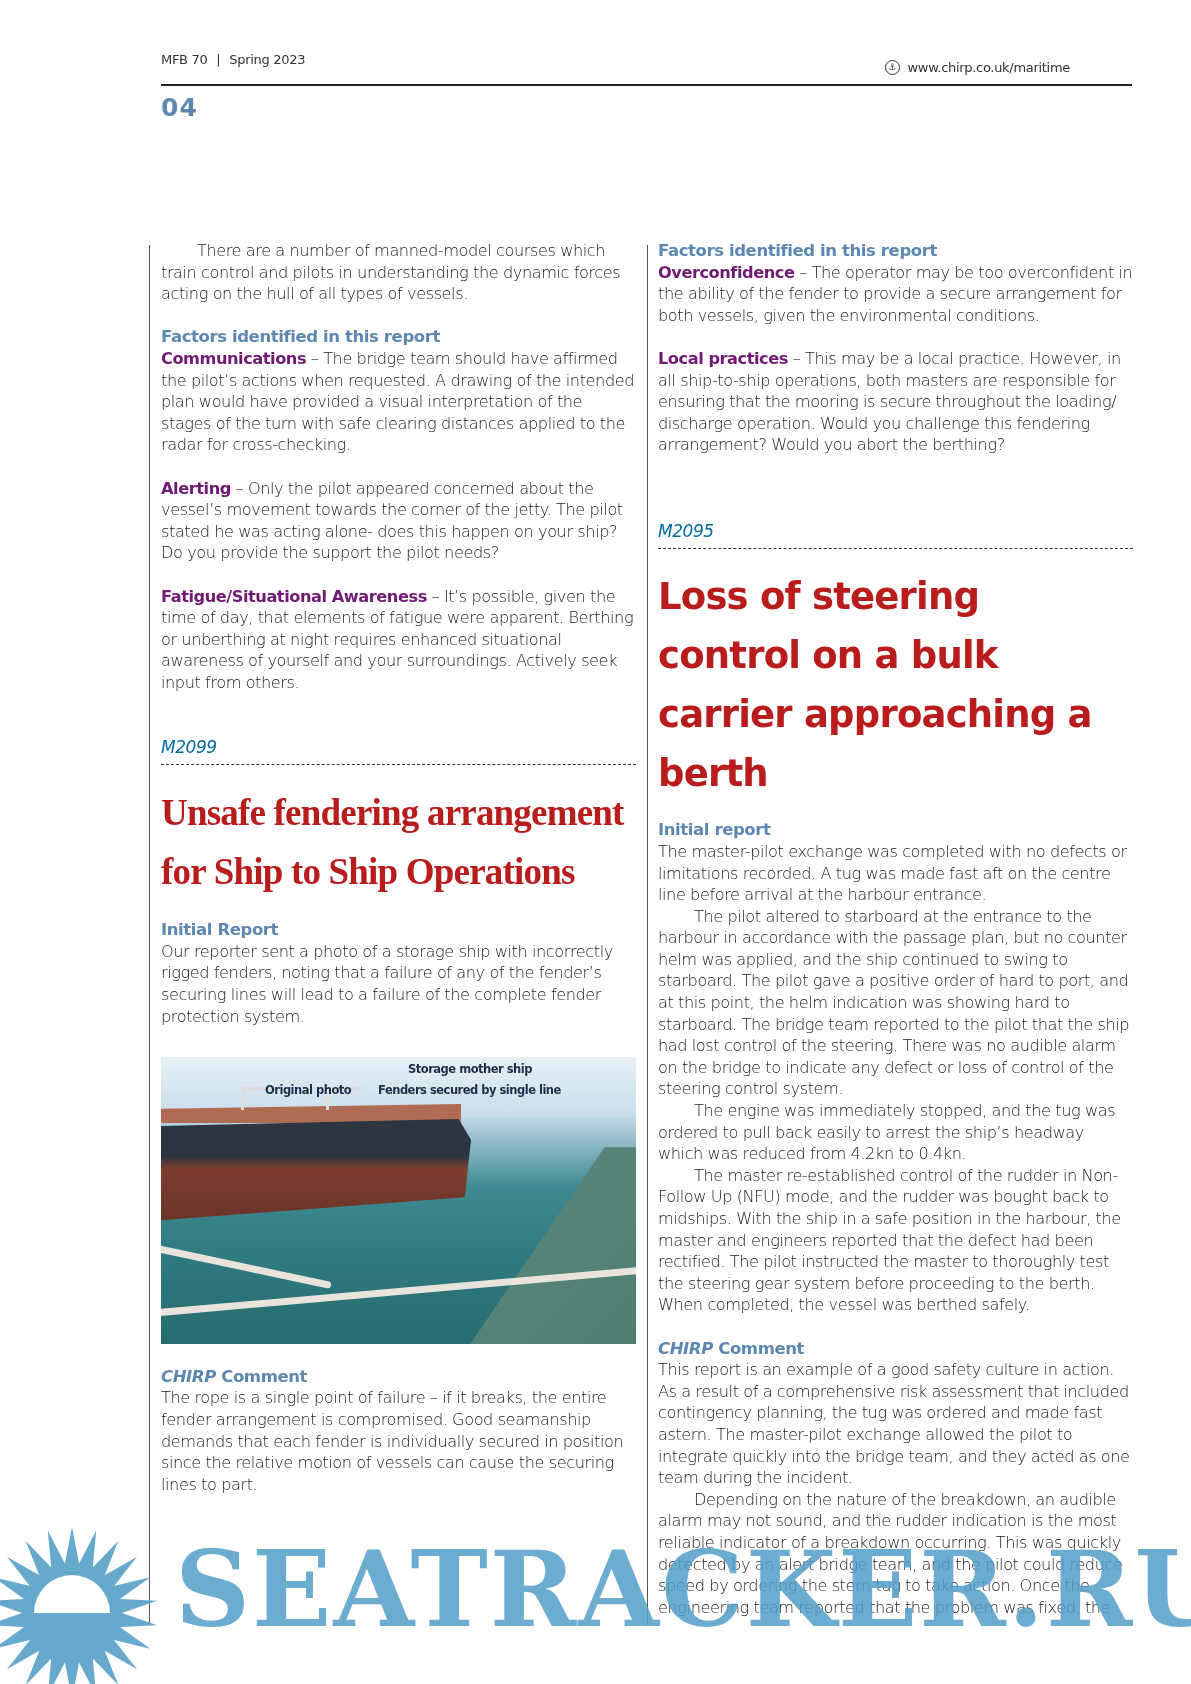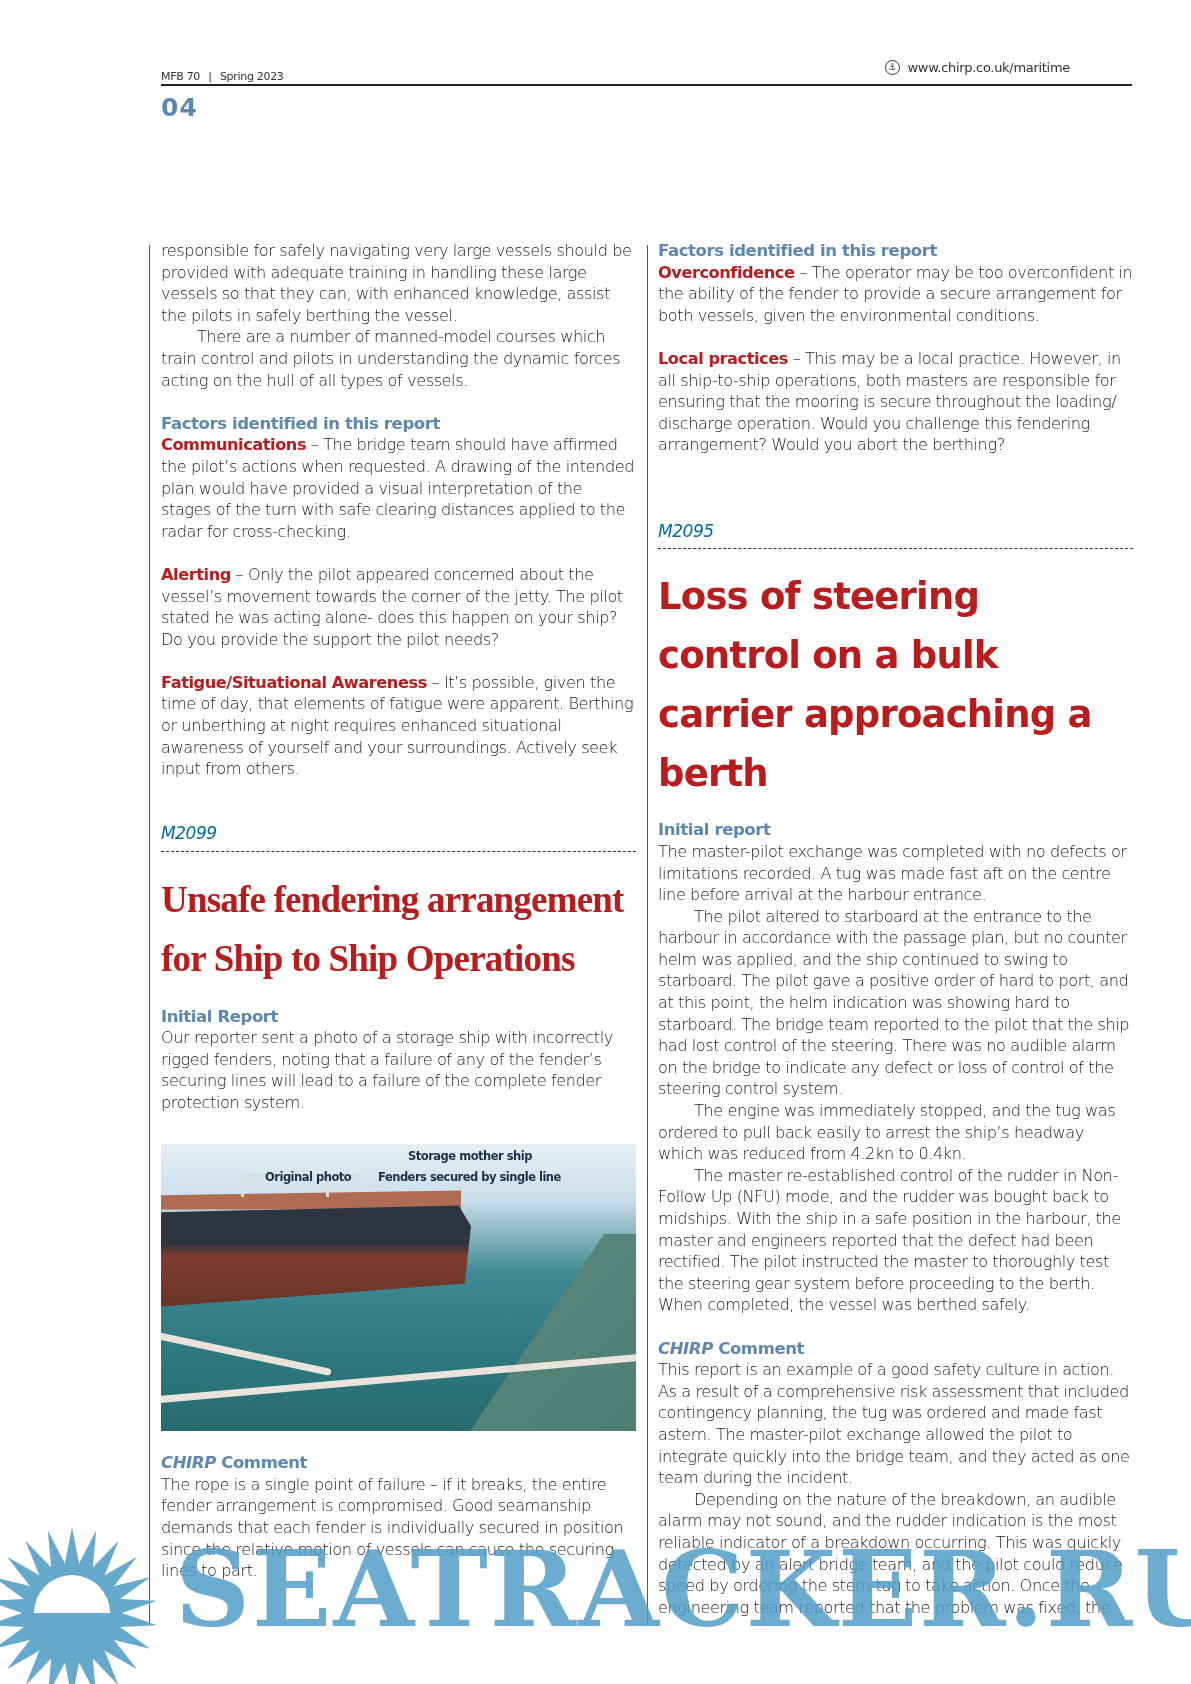--- a/index.html
+++ b/index.html
@@ -1,37 +1,37 @@
 <!DOCTYPE html>
 <html><head>
 <meta charset="utf-8">
 <style>
   html, body { margin: 0; padding: 0; background: #ffffff; }
   body { width: 1191px; height: 1684px; position: relative; overflow: hidden; font-family: "DejaVu Sans", sans-serif; color: #1a1a1a; }
 
-  .header-left { position: absolute; left: 161px; top: 70px; font-size: 11px; color: #333; letter-spacing: -0.3px; }
+  .header-left { position: absolute; left: 161px; top: 52px; font-size: 13px; color: #333; letter-spacing: -0.3px; }
   .header-left .sep { margin: 0 5px; }
   .header-right { position: absolute; right: 121px; top: 60px; font-size: 13px; color: #333; letter-spacing: -0.3px; display: flex; align-items: center; gap: 8px; }
   .globe-icon { width: 13px; height: 13px; border: 1px solid #333; border-radius: 50%; display: inline-flex; align-items: center; justify-content: center; font-size: 9px; line-height: 1; }
   .header-rule { position: absolute; left: 161px; top: 84px; width: 971px; height: 1.5px; background: #222; }
   .page-num { position: absolute; left: 161px; top: 93px; font-size: 25px; font-weight: bold; color: #5d87b1; letter-spacing: 1px; }
 
   .col { position: absolute; top: 240px; width: 475px; font-size: 16.2px; line-height: 21.6px; letter-spacing: -0.45px; font-weight: 300; }
   .col-left { left: 161px; }
   .col-right { left: 658px; }
   .vrule { position: absolute; width: 1px; background: #555; }
   .vrule-left { left: 149px; top: 245px; height: 1380px; }
   .vrule-right { left: 647px; top: 245px; height: 1380px; }
 
   p { margin: 0; }
   .indent { text-indent: 36px; }
   .gap { height: 21.6px; }
   .subhead { color: #5d87b1; font-weight: bold; font-size: 16.5px; letter-spacing: -0.4px; }
   .subhead em { font-style: italic; }
-  .term { font-weight: bold; color: #b91c1c; }
+  .term { font-weight: bold; color: #701a75; }
   .ref { color: #0369a1; font-style: italic; font-size: 17px; margin-top: 0; }
   .dashed { border-top: 1.2px dashed #333; margin-top: 6px; }
   .title { color: #b91c1c; font-weight: bold; font-size: 37px; line-height: 59px; letter-spacing: -0.8px; margin-top: 18px; }
 
   .photo { position: relative; width: 475px; height: 287px; margin-top: 30px; overflow: hidden; background: linear-gradient(180deg, #dce9f2 0%, #c6dbe8 20%, #3f8a92 45%, #2f7a80 70%, #276b6f 100%); }
   .photo .sky { position: absolute; left: 0; top: 0; width: 100%; height: 60px; background: linear-gradient(180deg, #e6f0f6, #c9dde9); }
   .photo .ship-hull { position: absolute; left: 0; top: 48px; width: 310px; height: 115px; background: linear-gradient(180deg, #2c3540 0%, #2c3540 45%, #7d3d30 55%, #6a3429 100%); clip-path: polygon(0 18%, 96% 12%, 100% 30%, 98% 80%, 0 100%); }
   .photo .ship-deck { position: absolute; left: 0; top: 42px; width: 300px; height: 24px; background: #b06b55; clip-path: polygon(0 40%, 100% 20%, 100% 100%, 0 100%); }
   .photo .crane { position: absolute; height: 20px; width: 32px; border-top: 3px solid #ddd; border-left: 3px solid #ddd; top: 30px; }
   .photo .deck-right { position: absolute; right: 0; top: 90px; width: 210px; height: 200px; background: linear-gradient(135deg, #5d8a7e, #4e7e72); clip-path: polygon(85% 0, 100% 0, 100% 100%, 20% 100%); }
@@ -57,21 +57,20 @@
   <span class="globe-icon">⚓</span>
   <span>www.chirp.co.uk/maritime</span>
 </div>
 <div class="header-rule"></div>
 <div class="page-num">04</div>
 
 <div class="vrule vrule-left"></div>
 <div class="vrule vrule-right"></div>
 
 <div class="col col-left">
-  <p>responsible for safely navigating very large vessels should be provided with adequate training in handling these large vessels so that they can, with enhanced knowledge, assist the pilots in safely berthing the vessel.</p>
   <p class="indent">There are a number of manned-model courses which train control and pilots in understanding the dynamic forces acting on the hull of all types of vessels.</p>
   <div class="gap"></div>
   <p class="subhead">Factors identified in this report</p>
   <p><span class="term">Communications</span><span> – The bridge team should have affirmed the pilot’s actions when requested. A drawing of the intended plan would have provided a visual interpretation of the stages of the turn with safe clearing distances applied to the radar for cross-checking.</span></p>
   <div class="gap"></div>
   <p><span class="term">Alerting</span><span> – Only the pilot appeared concerned about the vessel’s movement towards the corner of the jetty. The pilot stated he was acting alone- does this happen on your ship? Do you provide the support the pilot needs?</span></p>
   <div class="gap"></div>
   <p><span class="term">Fatigue/Situational Awareness</span><span> – It’s possible, given the time of day, that elements of fatigue were apparent. Berthing or unberthing at night requires enhanced situational awareness of yourself and your surroundings. Actively seek input from others.</span></p>
   <div class="gap"></div>
   <div class="gap"></div>

